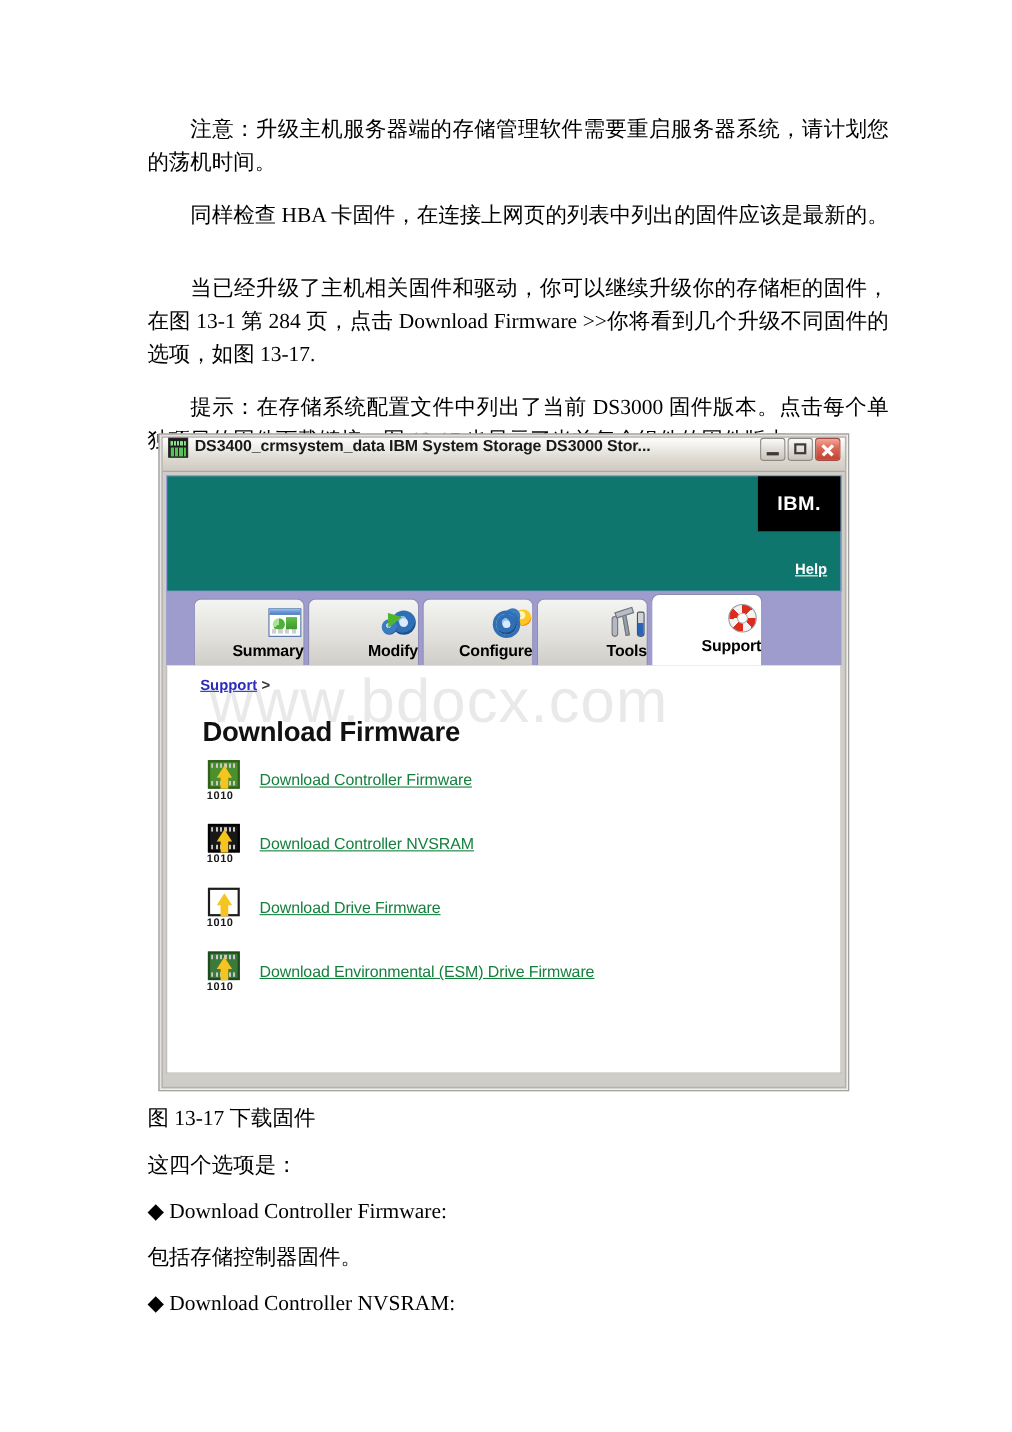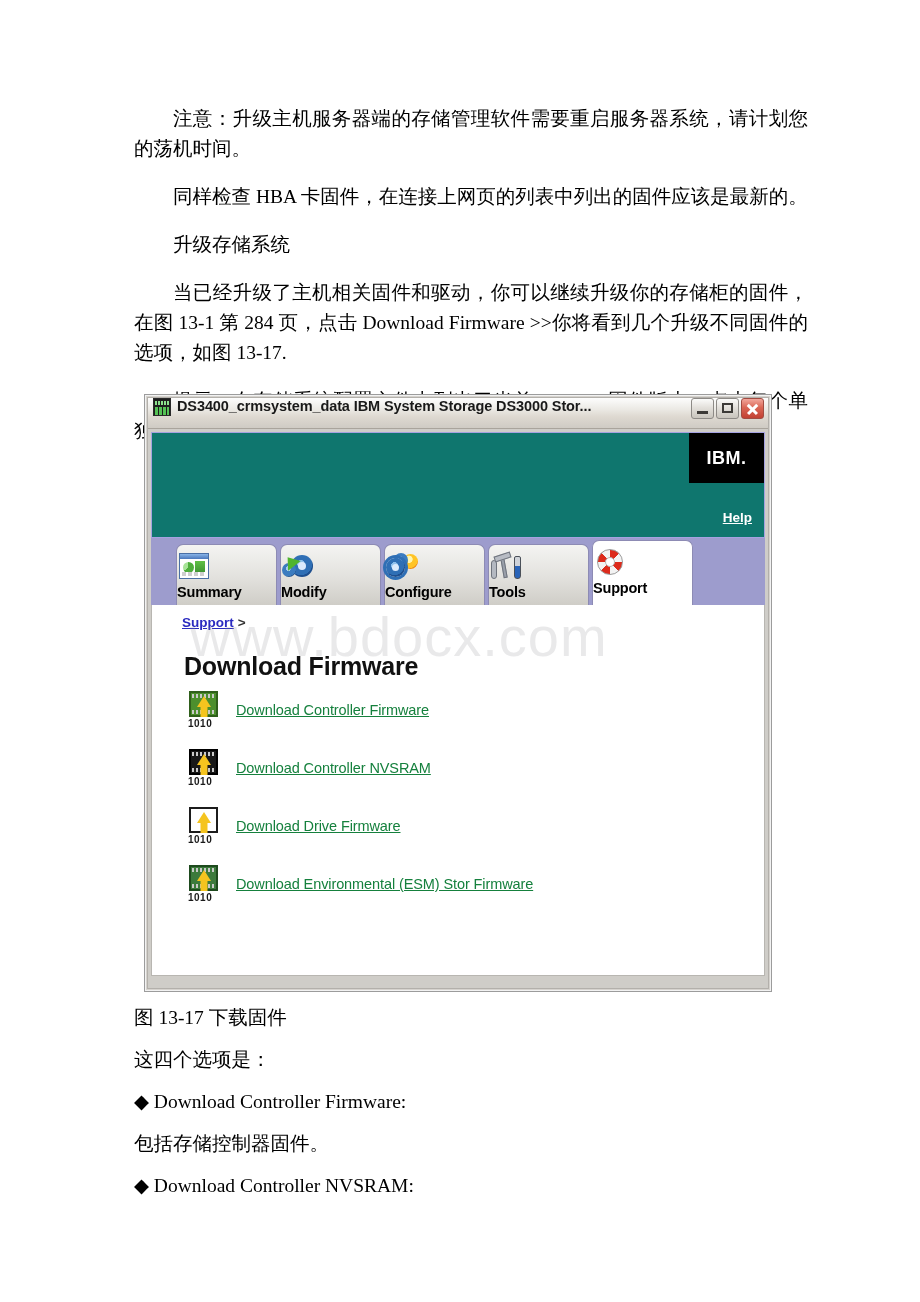--- a/index.html
+++ b/index.html
@@ -205,21 +205,21 @@
   .tab {
     width: 101px;
     height: 61px;
     margin-right: 3px;
     background: linear-gradient(to bottom, #f4f4f2 0%, #e2e1dd 55%, #cfcdc7 100%);
     border: 1px solid #8d8bb4;
     border-bottom: none;
     border-radius: 7px 7px 0 0;
     display: flex;
     flex-direction: column;
-    align-items: flex-start;
+    align-items: flex-end;
     justify-content: flex-start;
     padding-top: 5px;
     box-sizing: border-box;
     cursor: pointer;
     position: relative;
   }
   .tab.active {
     background: #ffffff;
     height: 65px;
     border-color: #8d8bb4;
@@ -491,21 +491,20 @@
 </style>
 </head>
 <body>
 
 <div class="doc">
   <div style="height:104px"></div>
   <p class="para indent">注意：升级主机服务器端的存储管理软件需要重启服务器系统，请计划您的荡机时间。</p>
   <div class="gap-m"></div>
   <p class="para indent">同样检查 HBA 卡固件，在连接上网页的列表中列出的固件应该是最新的。</p>
   <div class="gap-m"></div>
-  <p class="para indent">升级存储系统</p>
   <div class="gap-m"></div>
   <p class="para indent">当已经升级了主机相关固件和驱动，你可以继续升级你的存储柜的固件，在图 13-1 第 284 页，点击 Download Firmware &gt;&gt;你将看到几个升级不同固件的选项，如图 13-17.</p>
   <div class="gap-m"></div>
   <p class="para indent">提示：在存储系统配置文件中列出了当前 DS3000 固件版本。点击每个单独项目的固件下载链接，图 13-17 也显示了当前每个组件的固件版本。</p>
 </div>
 
 <div class="win">
   <div class="win-inner">
 
     <div class="titlebar">
@@ -638,21 +637,21 @@
         <li class="dl-item">
           <span class="dl-icon">
             <span class="chip esm">
               <span class="pins"></span>
                 <span class="pins bot"></span>
               <span class="arrow"></span>
                 <span class="arrow-stem"></span>
             </span>
             <span class="code">1010</span>
           </span>
-          <span class="dl-link">Download Environmental (ESM) Stor Firmware</span>
+          <span class="dl-link">Download Environmental (ESM) Drive Firmware</span>
         </li>
 
       </ul>
     </div>
   </div>
 </div>
 
 <div class="watermark">www.bdocx.com</div>
 
 <div class="doc" style="top:1003px">

